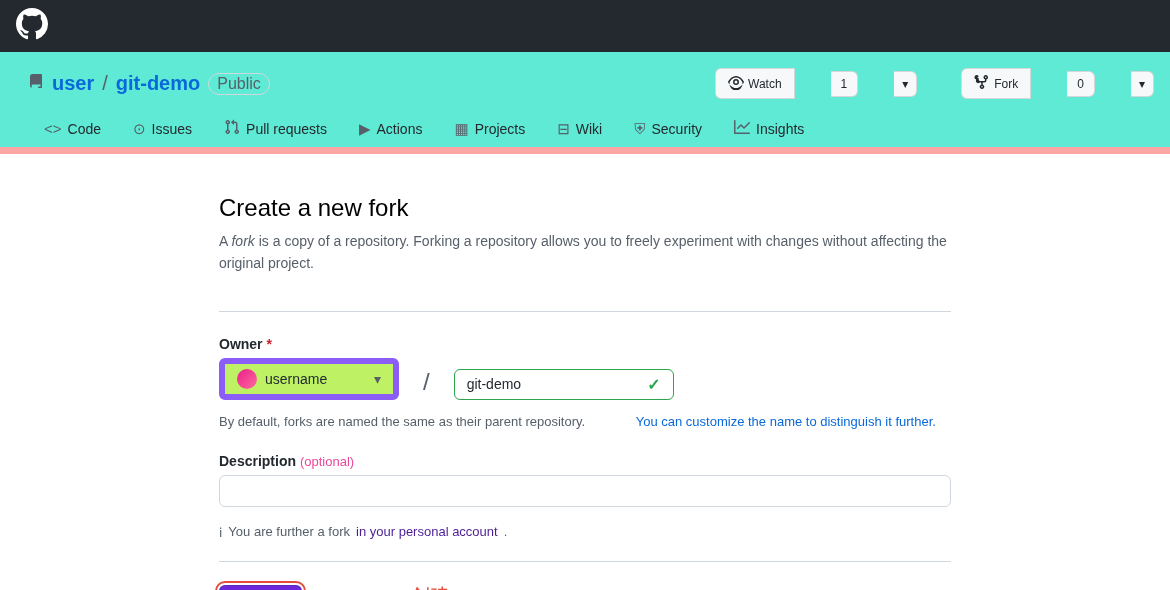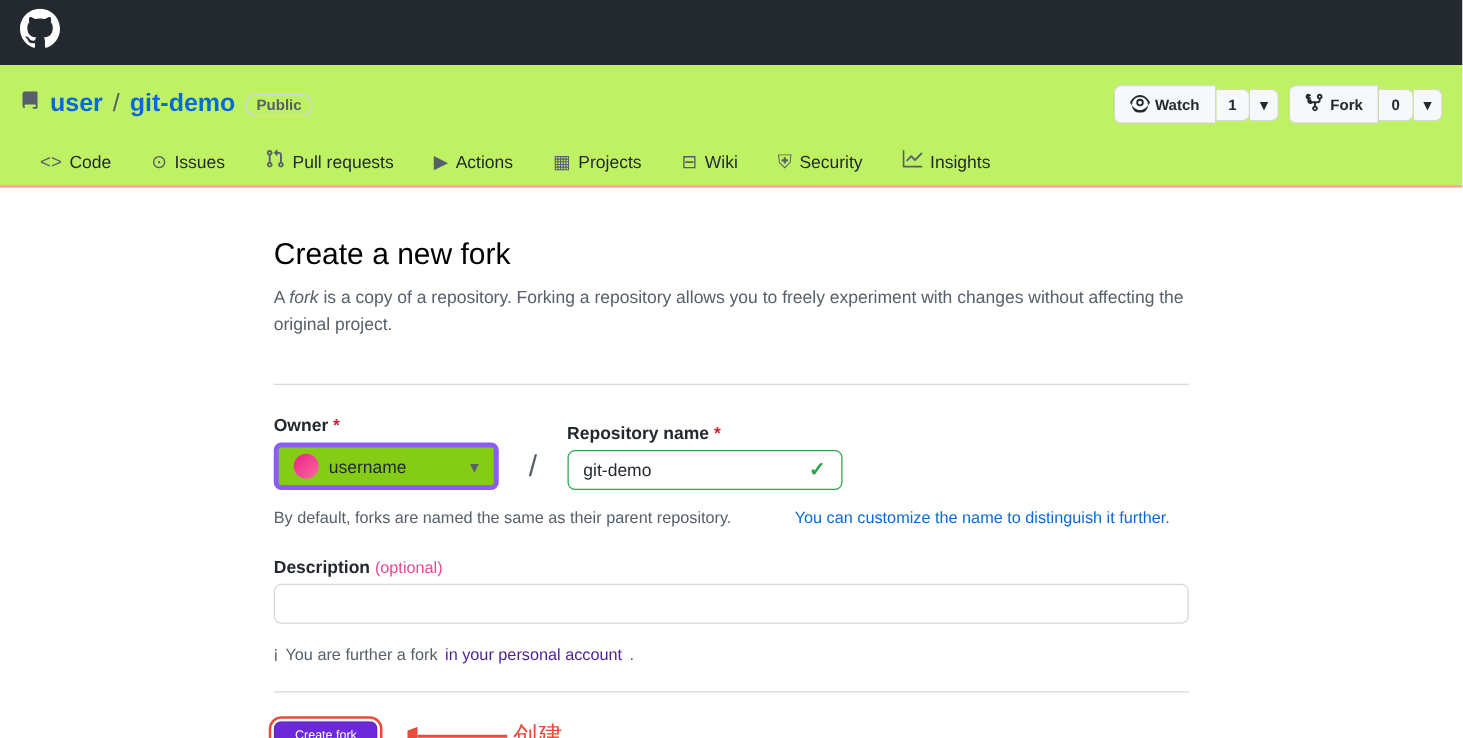--- a/index.html
+++ b/index.html
@@ -14,23 +14,23 @@
       padding: 0 16px;
     }
     .top-bar-icon {
       color: #fff;
       font-size: 20px;
       margin-right: 12px;
     }
 
     
     .repo-header {
-      border-bottom: 2px solid #fca5a5;
-      padding: 16px 16px 0 16px;
-      background: #bef264;
+      border-bottom: 7px solid #fca5a5;
+      padding: 16px 16px 0 28px;
+      background: #5eead4;
     }
     .repo-title-row {
       display: flex;
       align-items: center;
       justify-content: space-between;
       margin-bottom: 12px;
     }
     .repo-title {
       display: flex;
       align-items: center;
@@ -43,46 +43,47 @@
     .repo-title a {
       color: #0969da;
       text-decoration: none;
       font-weight: 600;
     }
     .repo-title .separator { color: #57606a; font-weight: 300; }
     .badge-public {
       border: 1px solid #d0d7de;
       border-radius: 2em;
       padding: 1px 8px;
-      font-size: 12px;
-      font-weight: 700;
+      font-size: 16px;
+      font-weight: 400;
       color: #57606a;
     }
     .repo-actions {
       display: flex;
       align-items: center;
       gap: 8px;
     }
     .btn-group {
       display: flex;
       align-items: center;
     }
     .btn {
       display: inline-flex;
       align-items: center;
       gap: 4px;
       padding: 5px 12px;
       font-size: 12px;
-      font-weight: 700;
+      font-weight: 400;
       border: 1px solid rgba(27,31,36,0.15);
       border-radius: 6px;
       background: #f6f8fa;
       cursor: pointer;
       color: #24292f;
       text-decoration: none;
+      margin-left: 36px;
     }
     .btn-count {
       padding: 5px 10px;
       border-left: none;
       border-radius: 0 6px 6px 0;
       font-size: 12px;
     }
     .btn-main {
       border-radius: 6px 0 0 6px;
     }
@@ -146,23 +147,23 @@
       font-weight: 600;
       color: #24292f;
     }
     .form-label .required { color: #cf222e; }
     .form-label .optional { font-weight: 400; color: #ec4899; font-size: 13px; }
     .owner-select {
       display: flex;
       align-items: center;
       gap: 8px;
       padding: 5px 12px;
-      border: 4px solid #8b5cf6;
+      border: 6px solid #8b5cf6;
       border-radius: 6px;
-      background: #84cc16;
+      background: #bef264;
       cursor: pointer;
       min-width: 180px;
       font-size: 14px;
     }
     .owner-avatar {
       width: 20px;
       height: 20px;
       border-radius: 50%;
       background: linear-gradient(135deg, #e91e8c, #ff6b9d);
       display: inline-block;
@@ -385,23 +386,20 @@
         <span>Owner</span> <span class="required">*</span>
       </label>
       <div class="owner-select">
         <span class="owner-avatar"></span>
         <span class="owner-name">username</span>
         <span class="chevron-down">▾</span>
       </div>
     </div>
     <div class="slash-divider">/</div>
     <div class="form-group">
-      <label class="form-label">
-        <span>Repository name</span> <span class="required">*</span>
-      </label>
       <div class="repo-name-input">
         <span class="repo-name-text">git-demo</span>
         <span class="check-icon">✓</span>
       </div>
     </div>
   </div>
 
   <p class="helper-text">
     By default, forks are named the same as their parent repository. <a>You can customize the name to distinguish it further.</a>
   </p>

